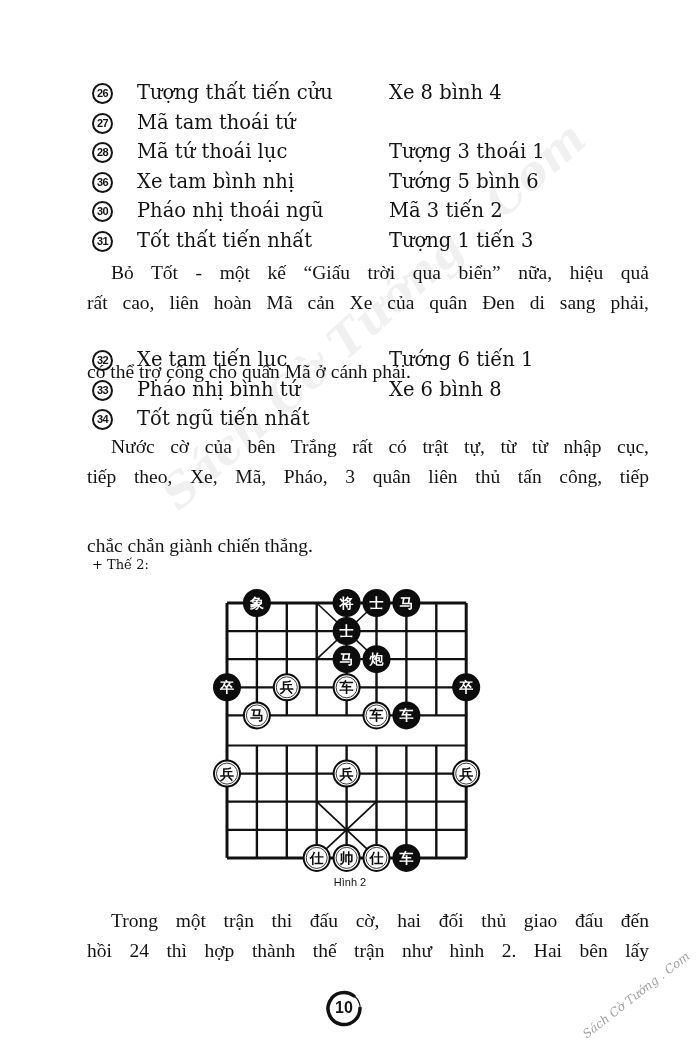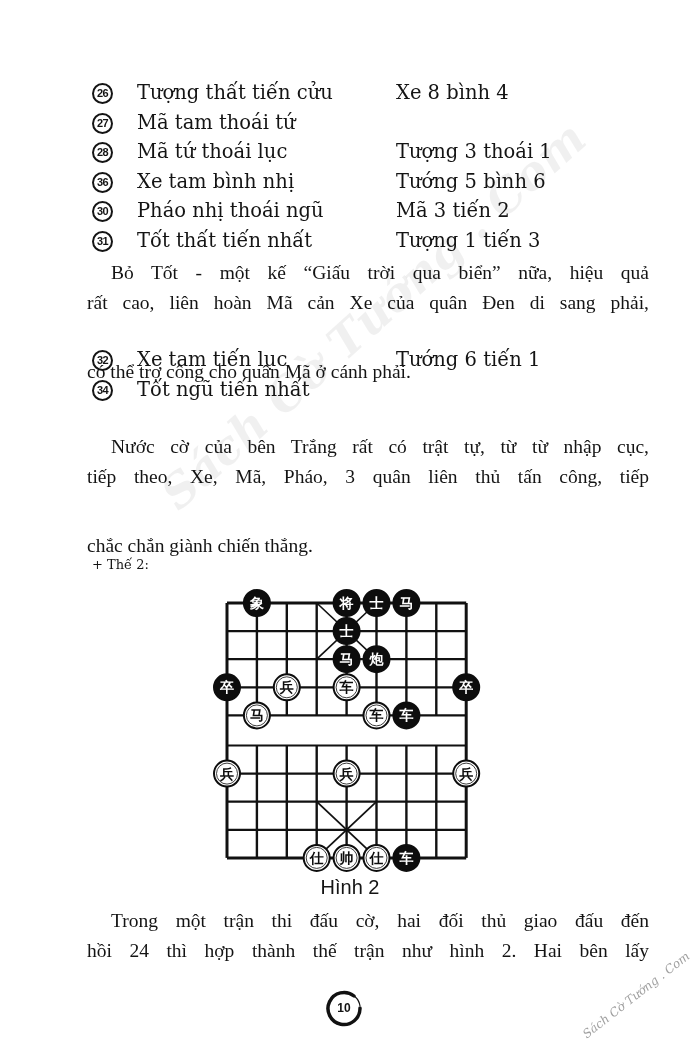--- a/index.html
+++ b/index.html
@@ -9,40 +9,40 @@
     }
     .page { position: absolute; left: 0; top: 0; width: 700px; height: 1050px; }
     .moves { position: absolute; left: 92px; top: 78px; width: 520px; }
     .move-row { position: relative; height: 29.5px; font-size: 19.5px; line-height: 29.5px; white-space: nowrap; }
     .num {
       position: absolute; left: 0; top: 5px; width: 17px; height: 17px; border: 2px solid #141414;
       border-radius: 50%; font-family: "Liberation Sans", sans-serif; font-size: 11px; font-weight: bold;
       line-height: 17px; text-align: center; letter-spacing: -0.5px;
     }
     .mv-white { position: absolute; left: 45px; }
-    .mv-black { position: absolute; left: 304px; }
+    .mv-black { position: absolute; left: 297px; }
     .para {
       position: absolute; left: 87px; width: 562px; font-size: 19.5px; line-height: 30px;
       text-align: justify; text-align-last: left;
     }
     .para .line { display: block; text-align: justify; text-align-last: justify; white-space: nowrap; font-family: Liberation Serif, serif; }
     .para .line.last { text-align-last: left; margin-top: 39px; }
     .indent { padding-left: 24px; }
     .sub { position: absolute; left: 92px; font-size: 13px; line-height: 30px; }
     .board-wrap { position: absolute; left: 200px; top: 580px; width: 300px; height: 300px; }
     .caption {
       position: absolute; left: 0; width: 700px; top: 876px; text-align: center;
-      font-family: "Liberation Sans", sans-serif; font-size: 20px;
+      font-family: "Liberation Sans", sans-serif; font-size: 11px;
     }
     .pagenum {
       position: absolute; left: 324px; top: 988px; width: 40px; height: 40px;
     }
     .pagenum-text {
       position: absolute; left: 0; top: 0; width: 40px; height: 40px; line-height: 40px; text-align: center;
-      font-family: "Liberation Sans", sans-serif; font-size: 12px; font-weight: bold;
+      font-family: "Liberation Sans", sans-serif; font-size: 16px; font-weight: bold;
     }
     .wm { position: absolute; color: rgba(0,0,0,0.06); font-family: "DejaVu Serif", serif; font-weight: bold; font-style: italic; pointer-events: none; white-space: nowrap; }
     .wm-corner { position: absolute; color: rgba(80,80,80,0.55); font-family: "DejaVu Serif", serif; font-style: italic; white-space: nowrap; font-size: 12px; }
   </style>
 </head>
 <body>
 
 <div class="page">
 
   <div class="wm" style="left:150px; top:480px; font-size:46px; transform: rotate(-42deg); transform-origin: left top;">Sách Cờ Tướng . Com</div>
@@ -83,20 +83,25 @@
     <span class="line indent">Bỏ Tốt - một kế “Giấu trời qua biển” nữa, hiệu quả</span>
     <span class="line">rất cao, liên hoàn Mã cản Xe của quân Đen di sang phải,</span>
     <span class="line last">có thể trợ công cho quân Mã ở cánh phải.</span>
   </div>
 
   <div class="moves" style="top:345px;">
     <div class="move-row">
       <span class="num">32</span>
       <span class="mv-white">Xe tam tiến lục</span>
       <span class="mv-black">Tướng 6 tiến 1</span>
+    </div>
+    <div class="move-row">
+      <span class="num">33</span>
+      <span class="mv-white">Pháo nhị bình tứ</span>
+      <span class="mv-black">Xe 6 bình 8</span>
     </div>
     <div class="move-row">
       <span class="num">34</span>
       <span class="mv-white">Tốt ngũ tiến nhất</span>
       <span class="mv-black"></span>
     </div>
   </div>
 
   <div class="para" style="top:432px;">
     <span class="line indent">Nước cờ của bên Trắng rất có trật tự, từ từ nhập cục,</span>

